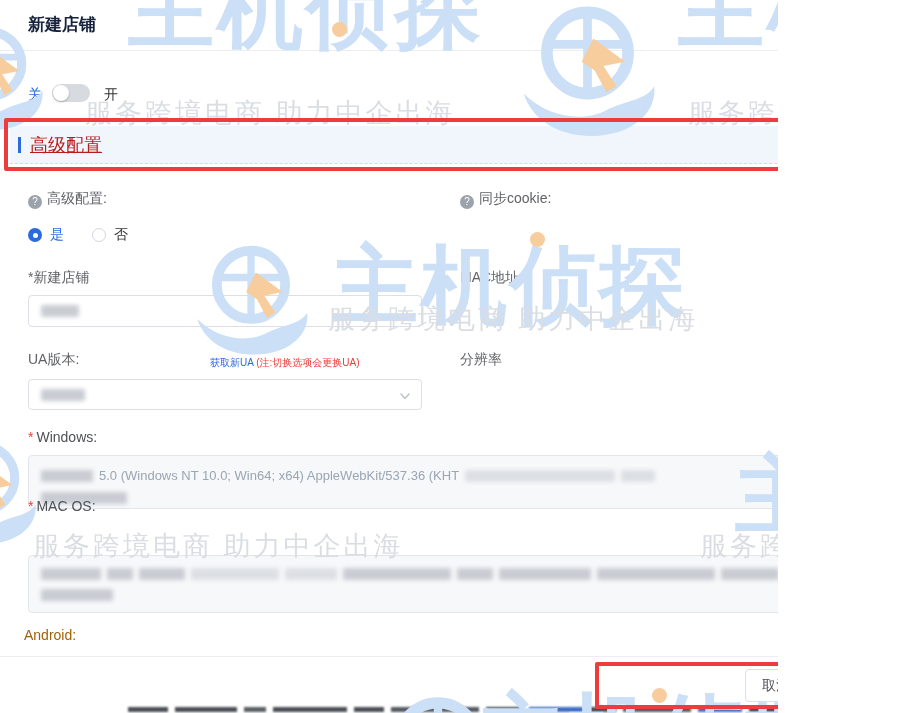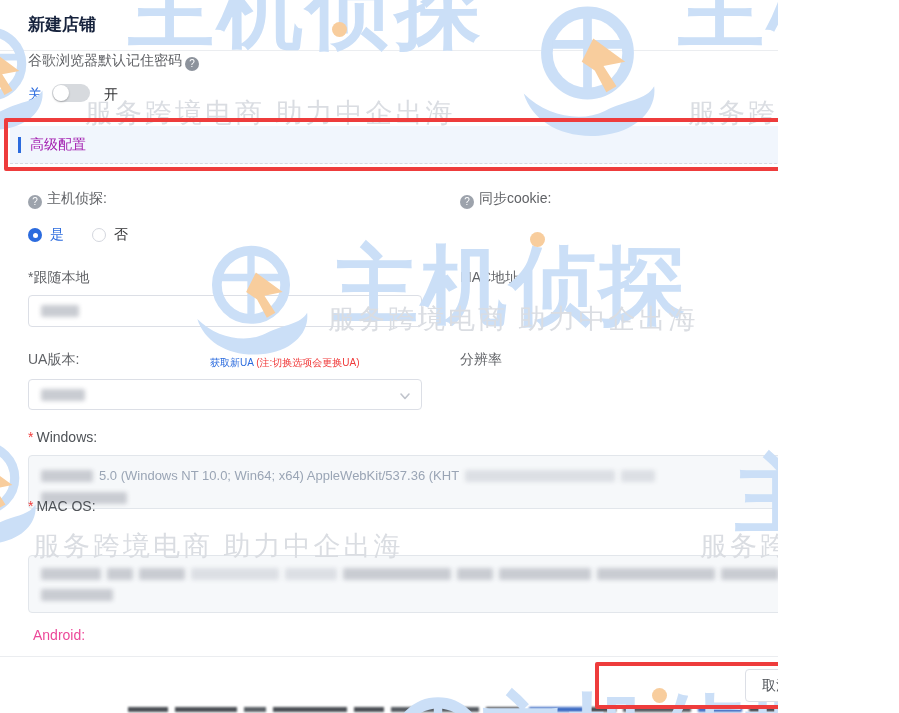--- a/index.html
+++ b/index.html
@@ -25,21 +25,21 @@
 
   .toggle-row { position:absolute; left:28px; top:84px; height:20px; font-size:14px; }
   .toggle-off-label { color:#2b6bde; margin-right:10px; vertical-align:3px; }
   .toggle-on-label { color:#303133; margin-left:14px; vertical-align:3px; }
   .switch { display:inline-block; width:38px; height:18px; border-radius:9px; background:#d7dade; position:relative; cursor:pointer; }
   .switch .knob { position:absolute; left:1px; top:1px; width:16px; height:16px; border-radius:50%; background:#fff; box-shadow:0 1px 2px rgba(0,0,0,.25); }
 
   
   .adv-bar { position:absolute; left:10px; top:126px; width:867px; height:38px; background:#f1f6fd; border-bottom:1px dashed #d6dae1; display:flex; align-items:center; cursor:pointer; }
   .adv-accent { width:3px; height:16px; background:#2b6bde; margin-left:8px; }
-  .adv-title { margin-left:9px; font-size:14px; color:#a21caf; }
+  .adv-title { margin-left:9px; font-size:18px; color:#b91c1c;text-decoration:underline; }
   .adv-chevron { position:absolute; left:808px; top:12px; }
 
   
   .flabel { position:absolute; font-size:14px; color:#606266; }
   .flabel .req { color:#f03a3a; margin-right:3px; }
   .flabel .qicon { margin-right:5px; }
 
   .radio-row { position:absolute; font-size:14px; display:flex; align-items:center; }
   .radio { width:14px; height:14px; border-radius:50%; display:inline-block; }
   .radio.on { background:#2b6bde; position:relative; }
@@ -84,50 +84,47 @@
 <body>
 
 <div class="screen">
 
   <div class="content">
 
     <div class="dlg-title">新建店铺</div>
     <div class="dlg-close">✕</div>
     <div class="divider" style="top:50px"></div>
 
-    <div class="pwd-label">
-      <span>谷歌浏览器默认记住密码</span><span class="qicon">?</span>
-    </div>
     <div class="toggle-row">
       <span class="toggle-off-label">关</span><span class="switch"><span class="knob"></span></span><span class="toggle-on-label">开</span>
     </div>
 
     <div class="adv-bar">
       <span class="adv-accent"></span>
       <span class="adv-title">高级配置</span>
       <svg class="adv-chevron" width="14" height="14" viewBox="0 0 14 14">
           <polyline points="3,9 7,4.5 11,9" fill="none" stroke="#3a77e0" stroke-width="2.2" stroke-linecap="round" stroke-linejoin="round"></polyline>
         </svg>
     </div>
 
     <div class="flabel" style="left:28px; top:190px">
-      <span class="qicon">?</span><span>主机侦探:</span>
+      <span class="qicon">?</span><span>高级配置:</span>
     </div>
     <div class="radio-row" style="left:28px; top:226px">
       <span class="radio on"></span>
       <span class="radio-label sel">是</span>
       <span class="radio off"></span>
       <span class="radio-label">否</span>
     </div>
 
     <div class="flabel" style="left:460px; top:190px">
       <span class="qicon">?</span><span>同步cookie:</span>
     </div>
 
-    <div class="flabel" style="left:28px; top:269px">*跟随本地</div>
+    <div class="flabel" style="left:28px; top:269px">*新建店铺</div>
     <div class="field" style="left:28px; top:295px; width:394px">
       <span class="blob" style="width:38px"></span>
     </div>
 
     <div class="flabel" style="left:460px; top:269px">MAC地址:</div>
 
     <div class="flabel" style="left:28px; top:351px">UA版本:</div>
     <div class="ua-links">
       <span class="ua-link">获取新UA</span>
       <span class="ua-note">(注:切换选项会更换UA)</span>
@@ -176,21 +173,21 @@
         <span class="blob" style="width:58px"></span>
       </div>
       <div class="line">
         <span class="blob" style="width:72px"></span>
       </div>
       <svg class="resize-grip" width="10" height="10" viewBox="0 0 10 10">
           <path d="M9 1 L1 9 M9 5 L5 9" stroke="#aab2bd" stroke-width="1" fill="none"></path>
         </svg>
     </div>
 
-    <div class="flabel" style="left:33px; top:627px; color:#ec4899">Android:</div>
+    <div class="flabel" style="left:24px; top:627px; color:#a16207">Android:</div>
 
     <div class="divider" style="top:656px"></div>
   </div>
 
   <div class="btn plain float-top" style="left:745px; width:62px; position:absolute;">取消</div>
   <div class="btn primary float-top" style="left:822px; width:59px; position:absolute;">保存</div>
 
   <div class="sliver"></div>
   <div class="sliver-dark"></div>
   <div class="sliver-mark" style="top:146px"></div>

